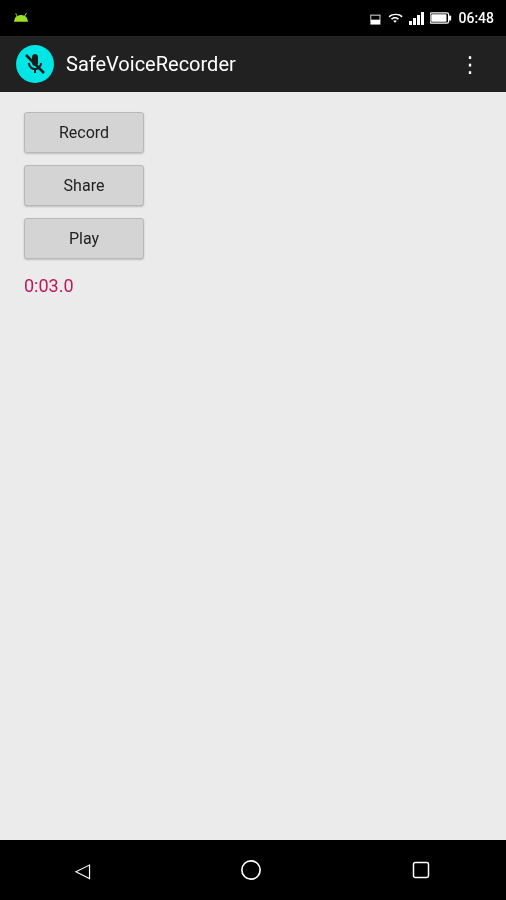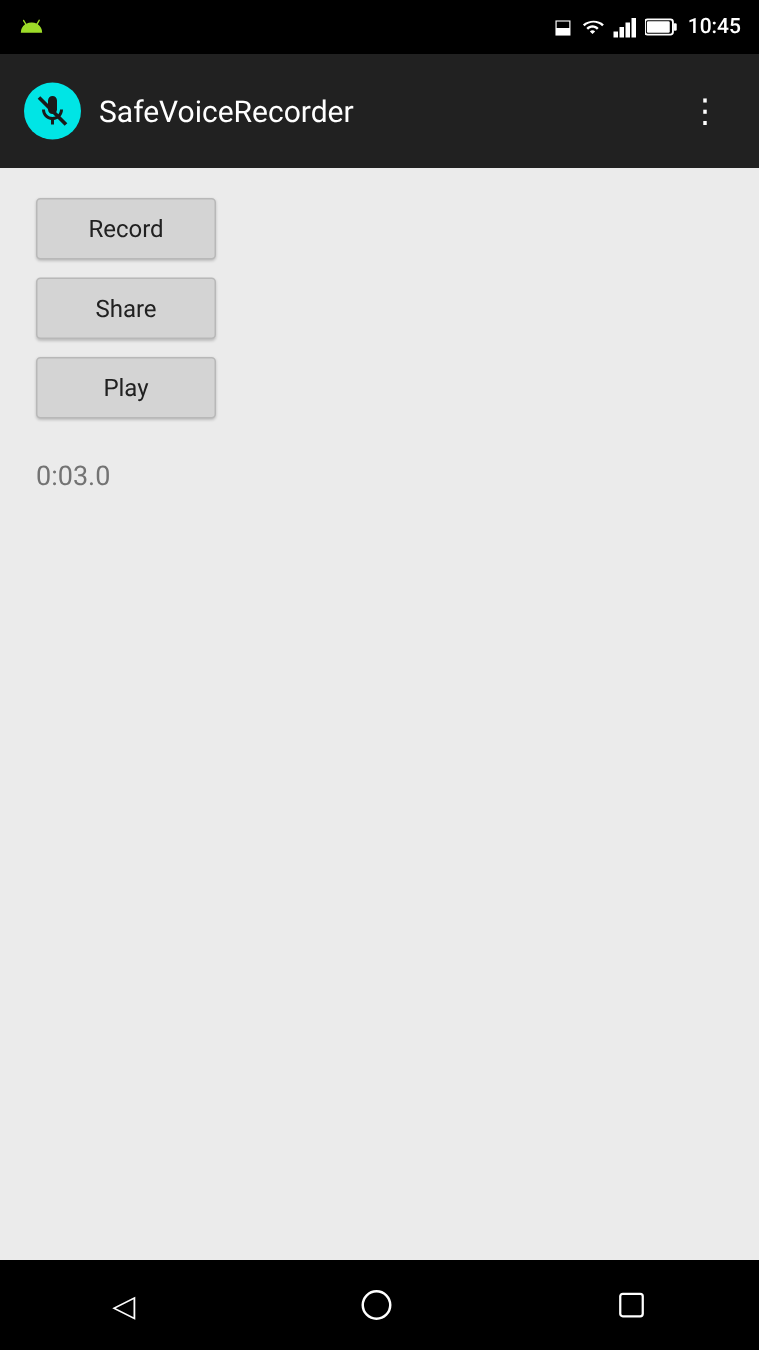--- a/index.html
+++ b/index.html
@@ -42,21 +42,21 @@
 
     .status-time {
       color: #fff;
       font-size: 14px;
       font-weight: 500;
     }
 
     
     .app-bar {
       background: #212121;
-      height: 76px;
+      height: 56px;
       display: flex;
       align-items: center;
       padding: 0 16px;
       flex-shrink: 0;
     }
 
     .app-bar-logo {
       width: 38px;
       height: 38px;
       border-radius: 50%;
@@ -109,23 +109,23 @@
       cursor: pointer;
       text-align: center;
       width: 120px;
       margin-bottom: 12px;
       font-family: 'Roboto', Arial, sans-serif;
       font-weight: 400;
       box-shadow: 0 1px 2px rgba(0,0,0,0.2);
     }
 
     .timer-display {
-      color: #737373;
+      color: #be185d;
       font-size: 18px;
-      margin-top: 16px;
+      margin-top: 4px;
       font-weight: 400;
     }
 
     
     .nav-bar {
       background: #000;
       height: 60px;
       display: flex;
       align-items: center;
       justify-content: space-around;
@@ -178,21 +178,21 @@
       <div class="signal-bar" style="height:10px;"></div>
       <div class="signal-bar" style="height:13px;"></div>
     </div>
 
     <svg width="22" height="14" viewBox="0 0 26 14" fill="white">
       <rect x="0" y="1" width="22" height="12" rx="2" ry="2" fill="none" stroke="white" stroke-width="1.5"></rect>
       <rect x="22.5" y="4" width="2.5" height="6" rx="1" fill="white"></rect>
       <rect x="1.5" y="2.5" width="18" height="9" rx="1" fill="white"></rect>
     </svg>
 
-    <span class="status-time">10:45</span>
+    <span class="status-time">06:48</span>
   </div>
 </div>
 
 <div class="app-bar">
   <div class="app-bar-logo">
     <svg width="24" height="24" viewBox="0 0 24 24" fill="#1a1a1a">
 
       <path d="M12 14c1.66 0 3-1.34 3-3V5c0-1.66-1.34-3-3-3S9 3.34 9 5v6c0 1.66 1.34 3 3 3z" fill="#1a1a1a"></path>
       <path d="M17 11c0 2.76-2.24 5-5 5s-5-2.24-5-5H5c0 3.53 2.61 6.43 6 6.92V21h2v-3.08c3.39-.49 6-3.39 6-6.92h-2z" fill="#1a1a1a"></path>
       <line x1="3" y1="3" x2="21" y2="21" stroke="#1a1a1a" stroke-width="2.5"></line>

